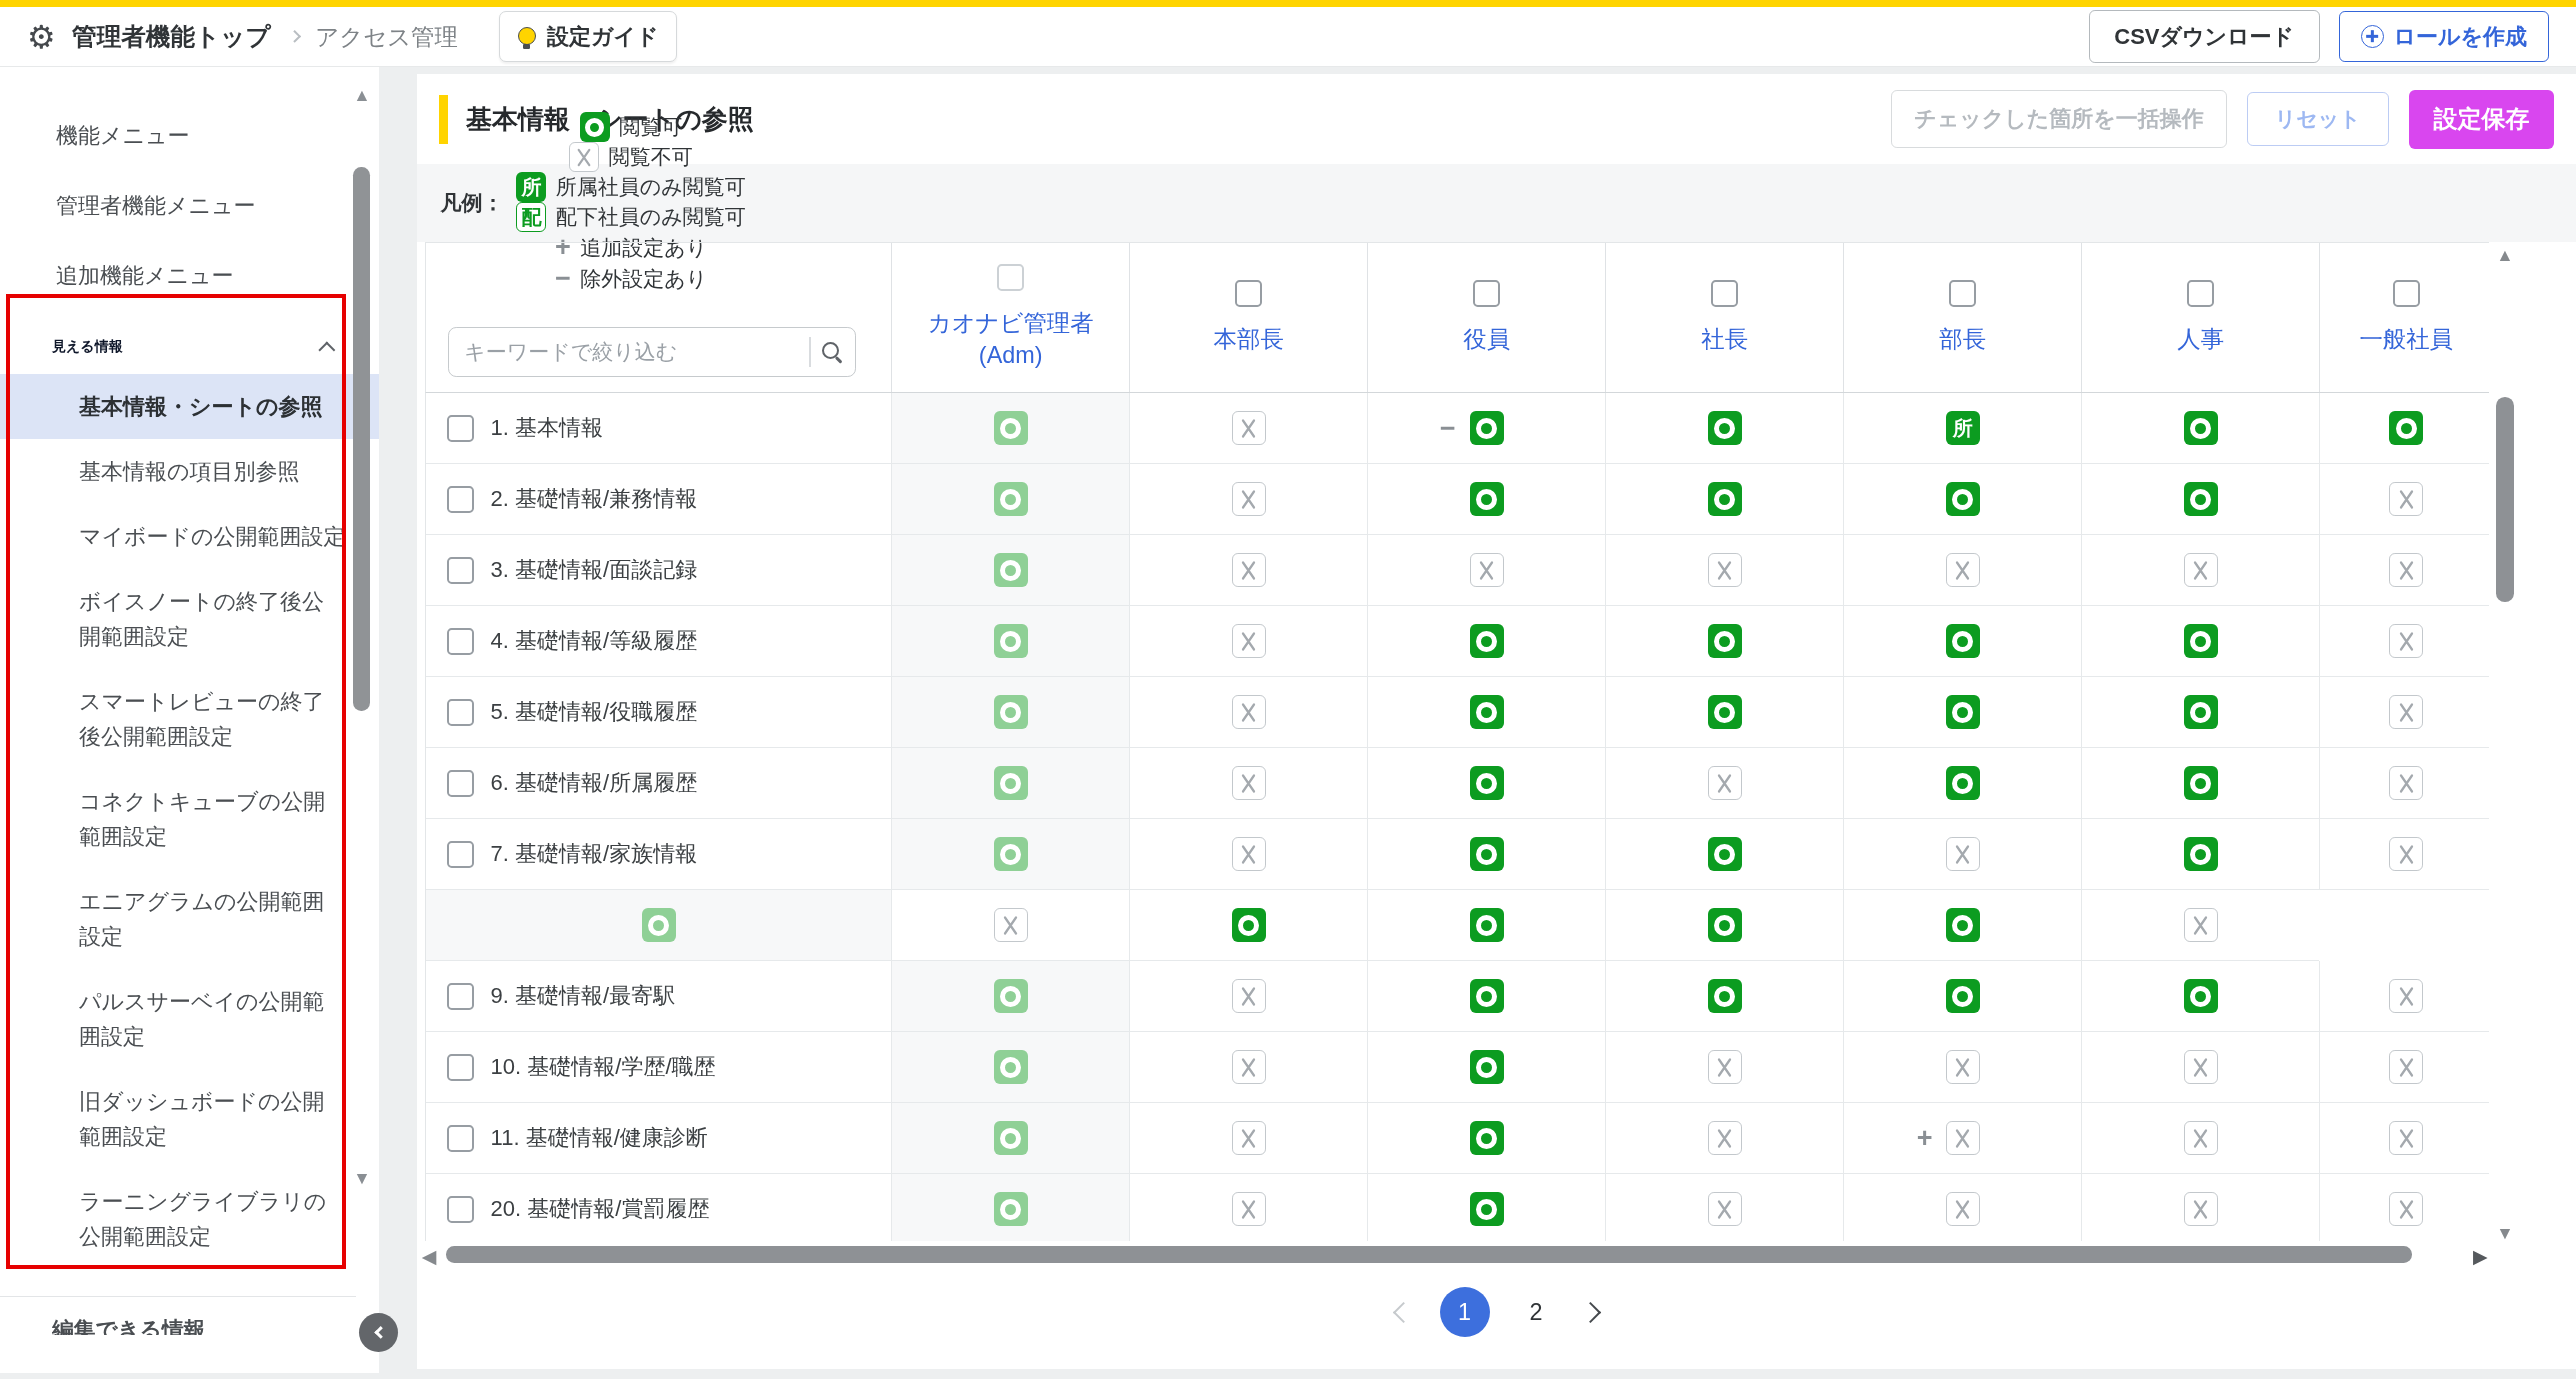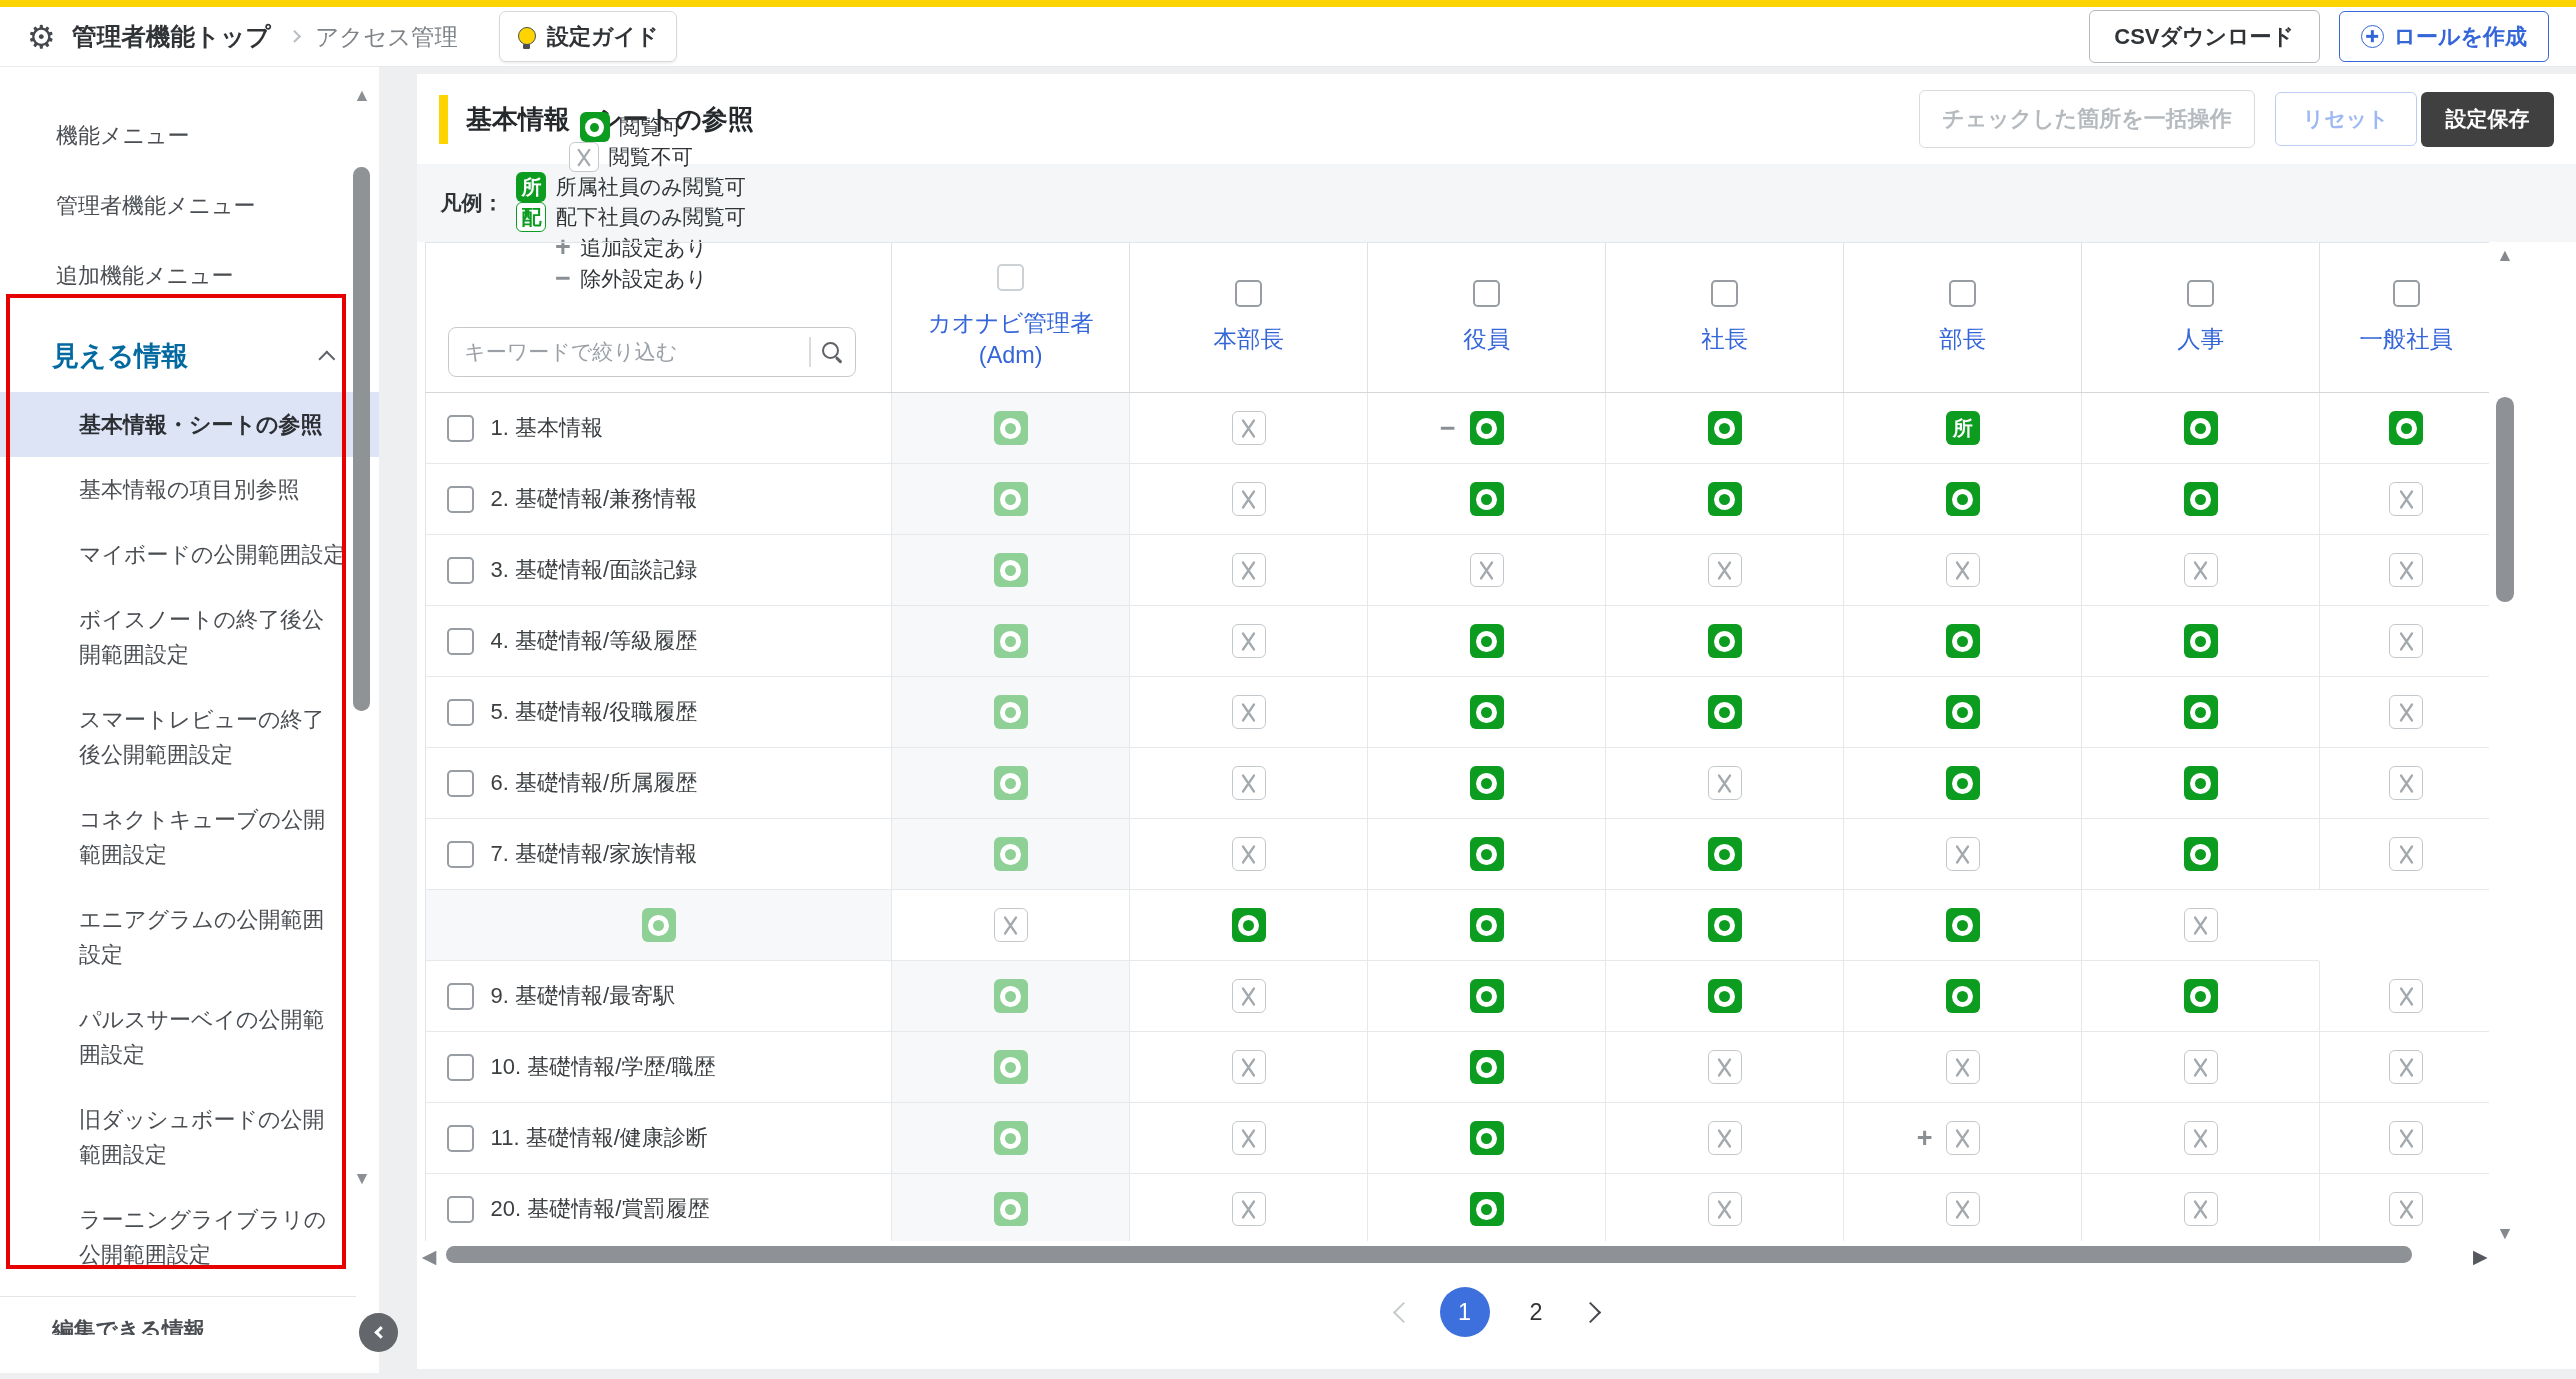--- a/index.html
+++ b/index.html
@@ -45,42 +45,42 @@
   }
   .plus-circle { position:relative; width:23.4px; height:23.4px; border:1.8px solid var(--blue); border-radius:50%; }
   .plus-circle::before, .plus-circle::after { content:""; position:absolute; background:var(--blue); left:50%; top:50%; }
   .plus-circle::before { width:11.7px; height:2.3px; transform:translate(-50%,-50%); }
   .plus-circle::after  { width:2.3px; height:11.7px; transform:translate(-50%,-50%); }
 
   
   .sidebar { position:absolute; left:0; top:67px; width:379px; height:1306px; background:#fff; overflow:hidden; }
   .side-top { padding-top:34px; }
   .side-item { padding:20px 70px 20px 56px; font-size:22px; color:#4a4e52; cursor:pointer; }
-  .side-section { display:flex; justify-content:space-between; align-items:center; padding:27px 46px 17.6px 52px; font-size:27px; font-weight:bold; color:#0369a1; cursor:pointer; }
+  .side-section { display:flex; justify-content:space-between; align-items:center; padding:27px 46px 17.6px 52px; font-size:14px; font-weight:bold; color:#0f172a; cursor:pointer; }
   .chev-up { width:11.7px; height:11.7px; border-left:2.9px solid #5f6368; border-top:2.9px solid #5f6368; transform:rotate(45deg); margin-top:5.9px; }
   .side-sub { padding:15px 33px 15px 79px; font-size:22px; line-height:35px; color:#4a4e52; cursor:pointer; }
   .side-sub.selected { background:#dce4f6; font-weight:bold; color:#2c3034; }
   .side-bottom { position:absolute; left:0; right:23.4px; top:1229px; border-top:1.2px solid #e3e5e7; padding:13px 0 0 52px; }
   .side-bottom .clip { display:block; height:24.6px; overflow:hidden; font-size:21.7px; font-weight:bold; color:#4a4e52; line-height:39px; }
   
   .side-sb { position:absolute; right:8.2px; top:17.6px; width:17.6px; height:1200px; }
   .side-sb .arrow { position:absolute; left:0; width:17.6px; text-align:center; font-size:17.6px; color:#8a8f94; }
   .side-sb .thumb { position:absolute; left:0; top:82px; width:16.4px; height:544px; background:#909396; border-radius:8.2px; }
   .annotation { position:absolute; left:5.9px; top:294px; width:340px; height:975px; border:4.1px solid var(--red); z-index:5; pointer-events:none; }
   .collapse-btn { position:absolute; left:359px; top:1313px; width:39px; height:39px; border-radius:50%; background:#63666a; display:flex; align-items:center; justify-content:center; z-index:6; cursor:pointer; }
   .chev-left { width:9.4px; height:9.4px; border-left:3.5px solid #fff; border-bottom:3.5px solid #fff; transform:rotate(45deg); margin-left:4.7px; }
 
   
   .main { position:absolute; left:417px; top:74px; width:2159px; height:1295px; background:#fff; }
   .toolbar { position:absolute; left:0; right:0; top:0; height:90px; display:flex; align-items:center; padding:0 22px; }
   .accent { width:9.4px; height:49px; background:var(--yellow); margin-right:17.6px; }
   .page-title { font-size:26px; font-weight:bold; color:#26292c; flex:1; }
   .btn-bulk { font-size:22px; font-weight:bold; color:#b5babf; border:1.2px solid #d8dbdd; border-radius:5.9px; background:#fff; padding:13px 22px; font-family:inherit; }
   .btn-reset { font-size:21px; font-weight:bold; color:#9db8f2; border:1.8px solid #bcccf4; border-radius:5.9px; background:#fff; padding:11.7px 27px; margin-left:20px; font-family:inherit; }
-  .btn-save { font-size:21px; font-weight:bold; color:#fff; background:#404040; border:none; border-radius:5.9px; padding:13.5px 24.6px; margin-left:4px; font-family:inherit; }
+  .btn-save { font-size:24px; font-weight:bold; color:#fff; background:#d946ef; border:none; border-radius:5.9px; padding:13.5px 24.6px; margin-left:20px; font-family:inherit; }
 
   .legend { position:absolute; left:0; right:0; top:90px; height:78px; background:#f5f6f7; display:flex; align-items:center; padding:0 23.4px; font-size:21px; color:#303437; }
   .legend-title { font-weight:bold; margin-right:13px; }
   #legend-items { display:flex; align-items:center;flex-direction:column; }
   .legend-item { display:flex; align-items:center; gap:9.4px; margin-right:28px; }
   .legend-sign { font-size:27px; font-weight:bold; color:#8a8f94; }
 
   
   .table { position:absolute; left:8.2px; top:168px; width:2064px; height:999px; overflow:hidden; }
   .grid-row { display:grid; grid-template-columns:465px 238px 238px 238px 238px 238px 238px 173px; }

